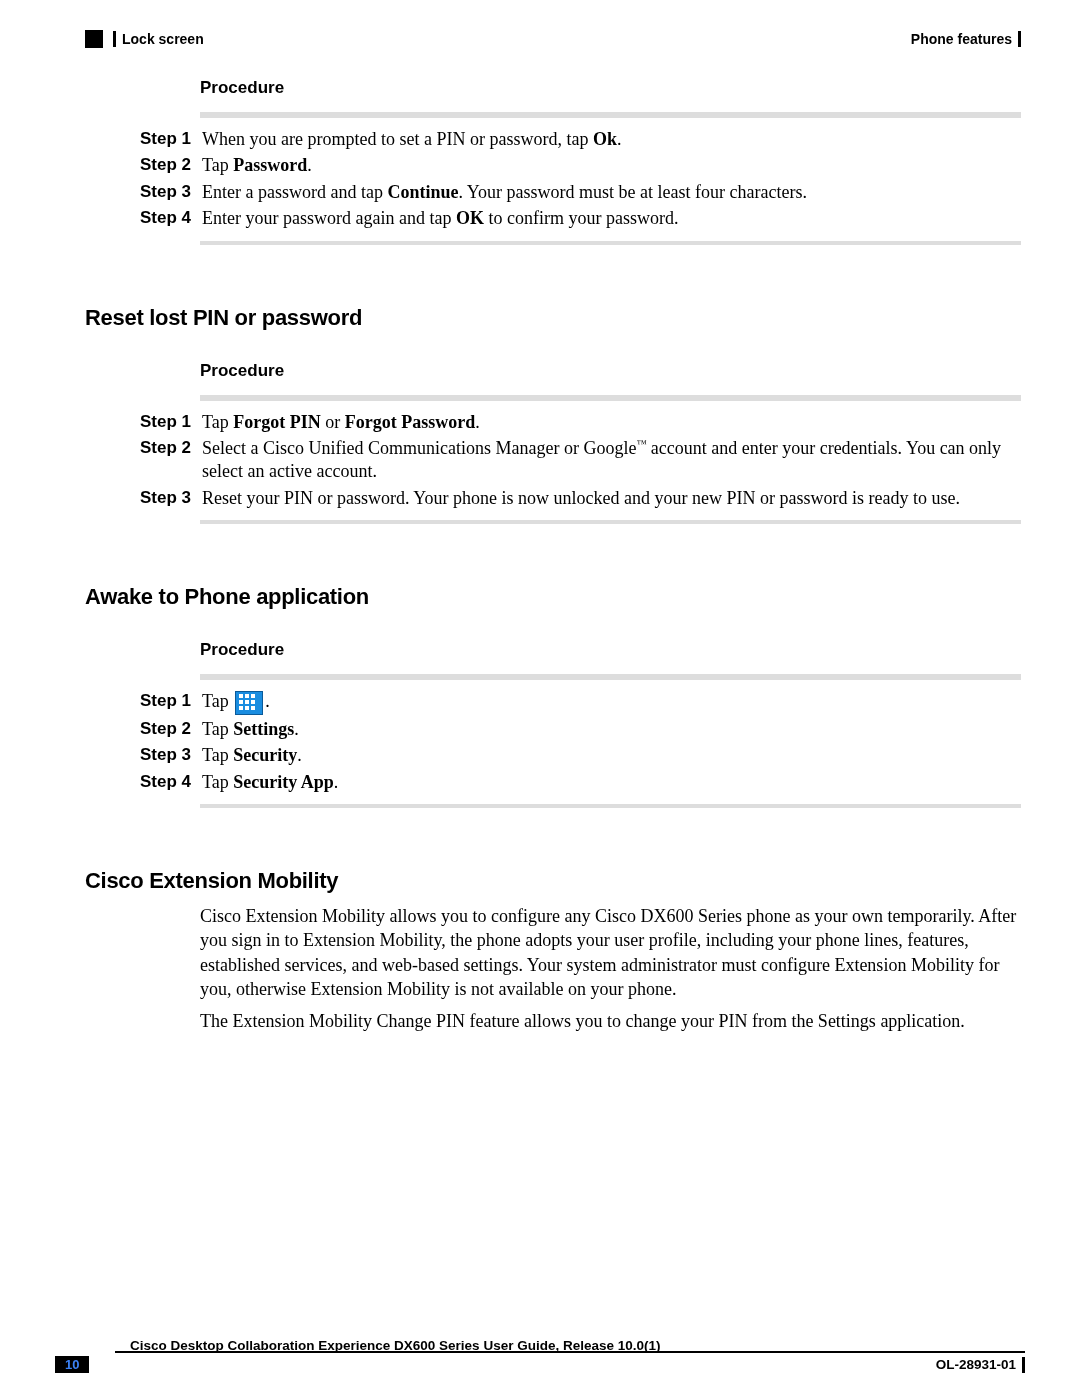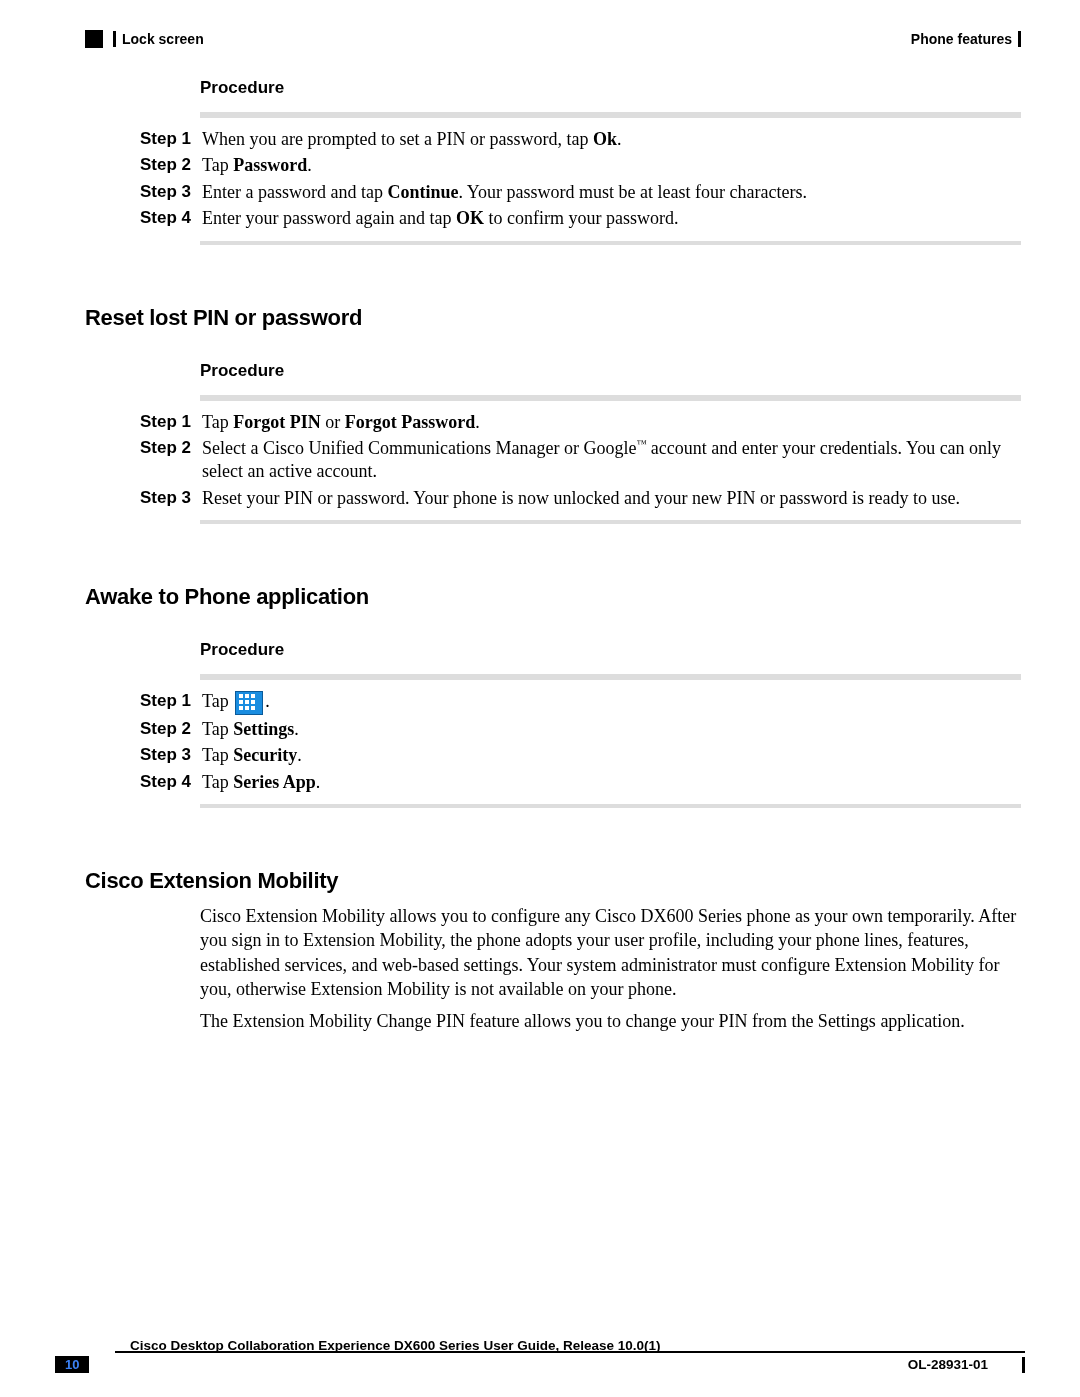--- a/index.html
+++ b/index.html
@@ -163,21 +163,20 @@
     position: absolute;
     left: 75px;
     bottom: 20px;
     font-family: Arial, Helvetica, sans-serif;
     font-size: 13.5px;
     font-weight: bold;
     text-align: right;
   }
   .footer-right {
     display: flex;
-    gap: 28px;
   }
   .tm {
     font-size: 10px;
     vertical-align: super;
   }
 </style>
 </head>
 <body>
 
 <div class="page">
@@ -261,21 +260,21 @@
     <div class="step-row">
       <div class="step-label">Step 2</div>
       <div class="step-text"><span>Tap </span><span class="b">Settings</span><span>.</span></div>
     </div>
     <div class="step-row">
       <div class="step-label">Step 3</div>
       <div class="step-text"><span>Tap </span><span class="b">Security</span><span>.</span></div>
     </div>
     <div class="step-row">
       <div class="step-label">Step 4</div>
-      <div class="step-text"><span>Tap </span><span class="b">Series App</span><span>.</span></div>
+      <div class="step-text"><span>Tap </span><span class="b">Security App</span><span>.</span></div>
     </div>
   </div>
   <hr class="hr-thin">
 
   <h2 class="section-heading">Cisco Extension Mobility</h2>
   <p class="body-para">Cisco Extension Mobility allows you to configure any Cisco DX600 Series phone as your own temporarily. After you sign in to Extension Mobility, the phone adopts your user profile, including your phone lines, features, established services, and web-based settings. Your system administrator must configure Extension Mobility for you, otherwise Extension Mobility is not available on your phone.</p>
   <p class="body-para">The Extension Mobility Change PIN feature allows you to change your PIN from the Settings application.</p>
 
   <div class="footer">
     <hr class="footer-rule">

